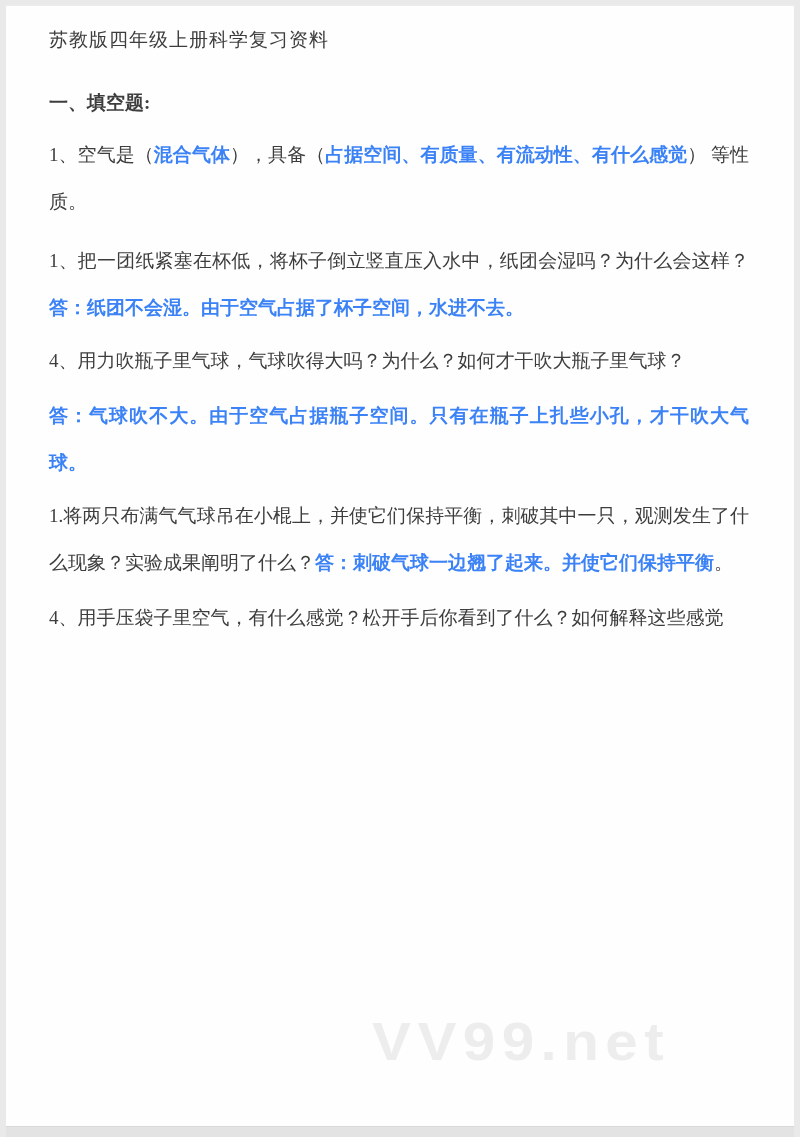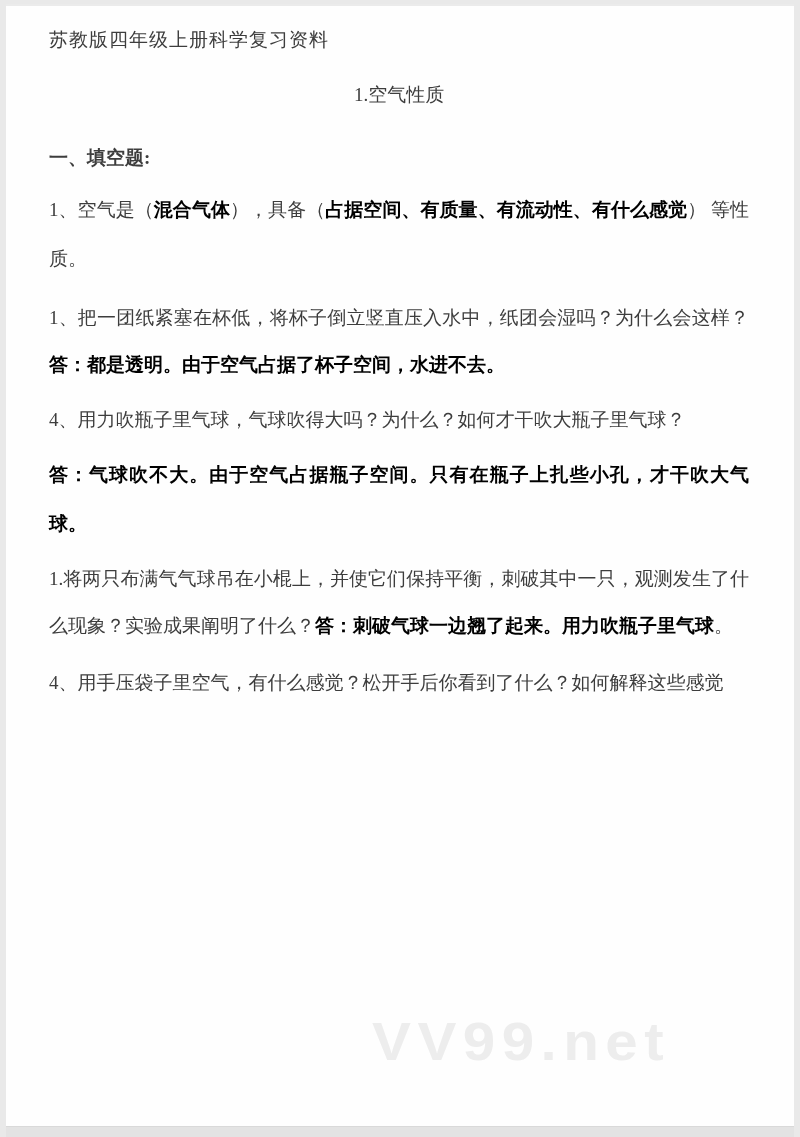--- a/index.html
+++ b/index.html
@@ -34,54 +34,53 @@
   .p-fill1{margin-top:5px !important;}
   .p-fill2{margin-top:4px !important;}
   .p-fill4{margin-top:6px !important;}
   .p-exp1{margin-top:12px !important;}
   .p-exp2q{margin-top:6px !important;}
   .p-exp2a{margin-top:8px !important;}
   .p-exp3{margin-top:6px !important;}
   .p-exp4{margin-top:8px !important;}
 
   .b{
-    font-family:Liberation Mono, monospace;
-    font-weight:bold;color:#000000;
+    font-family:Liberation Serif, serif;
+    font-weight:bold;color:#3b82f6;
   }
 </style>
 </head>
 <body>
 
 <div class="stage">
   <div class="top-strip"></div>
   <div class="right-gutter"></div>
   <div class="page-right-edge"></div>
 
   <div class="watermark">VV99.net</div>
 
   <div class="doc">
 
     <p class="doc-title">苏教版四年级上册科学复习资料</p>
 
 
-    <p class="lesson-heading">1.空气性质</p>
 
     <p class="sec-heading">一、填空题:</p>
 
     <p class="p-fill1"><span>1、空气是（</span><span class="b">混合气体</span><span>），具备（</span><span class="b">占据空间、有质量、有流动性、有什么感觉</span><span>） 等性质。</span></p>
 
 
 
 
-    <p class="p-exp1"><span>1、把一团纸紧塞在杯低，将杯子倒立竖直压入水中，纸团会湿吗？为什么会这样？</span><span class="b">答：都是透明。由于空气占据了杯子空间，水进不去。</span></p>
+    <p class="p-exp1"><span>1、把一团纸紧塞在杯低，将杯子倒立竖直压入水中，纸团会湿吗？为什么会这样？</span><span class="b">答：纸团不会湿。由于空气占据了杯子空间，水进不去。</span></p>
 
     <p class="p-exp2q"><span>4、用力吹瓶子里气球，气球吹得大吗？为什么？如何才干吹大瓶子里气球？</span></p>
 
     <p class="p-exp2a"><span class="b">答：气球吹不大。由于空气占据瓶子空间。只有在瓶子上扎些小孔，才干吹大气球。</span></p>
 
-    <p class="p-exp3"><span>1.将两只布满气气球吊在小棍上，并使它们保持平衡，刺破其中一只，观测发生了什么现象？实验成果阐明了什么？</span><span class="b">答：刺破气球一边翘了起来。用力吹瓶子里气球</span><span>。</span></p>
+    <p class="p-exp3"><span>1.将两只布满气气球吊在小棍上，并使它们保持平衡，刺破其中一只，观测发生了什么现象？实验成果阐明了什么？</span><span class="b">答：刺破气球一边翘了起来。并使它们保持平衡</span><span>。</span></p>
 
     <p class="p-exp4"><span>4、用手压袋子里空气，有什么感觉？松开手后你看到了什么？如何解释这些感觉</span></p>
 
   </div>
 
   <div class="bottom-bar"></div>
 </div>
 
 </body></html>

